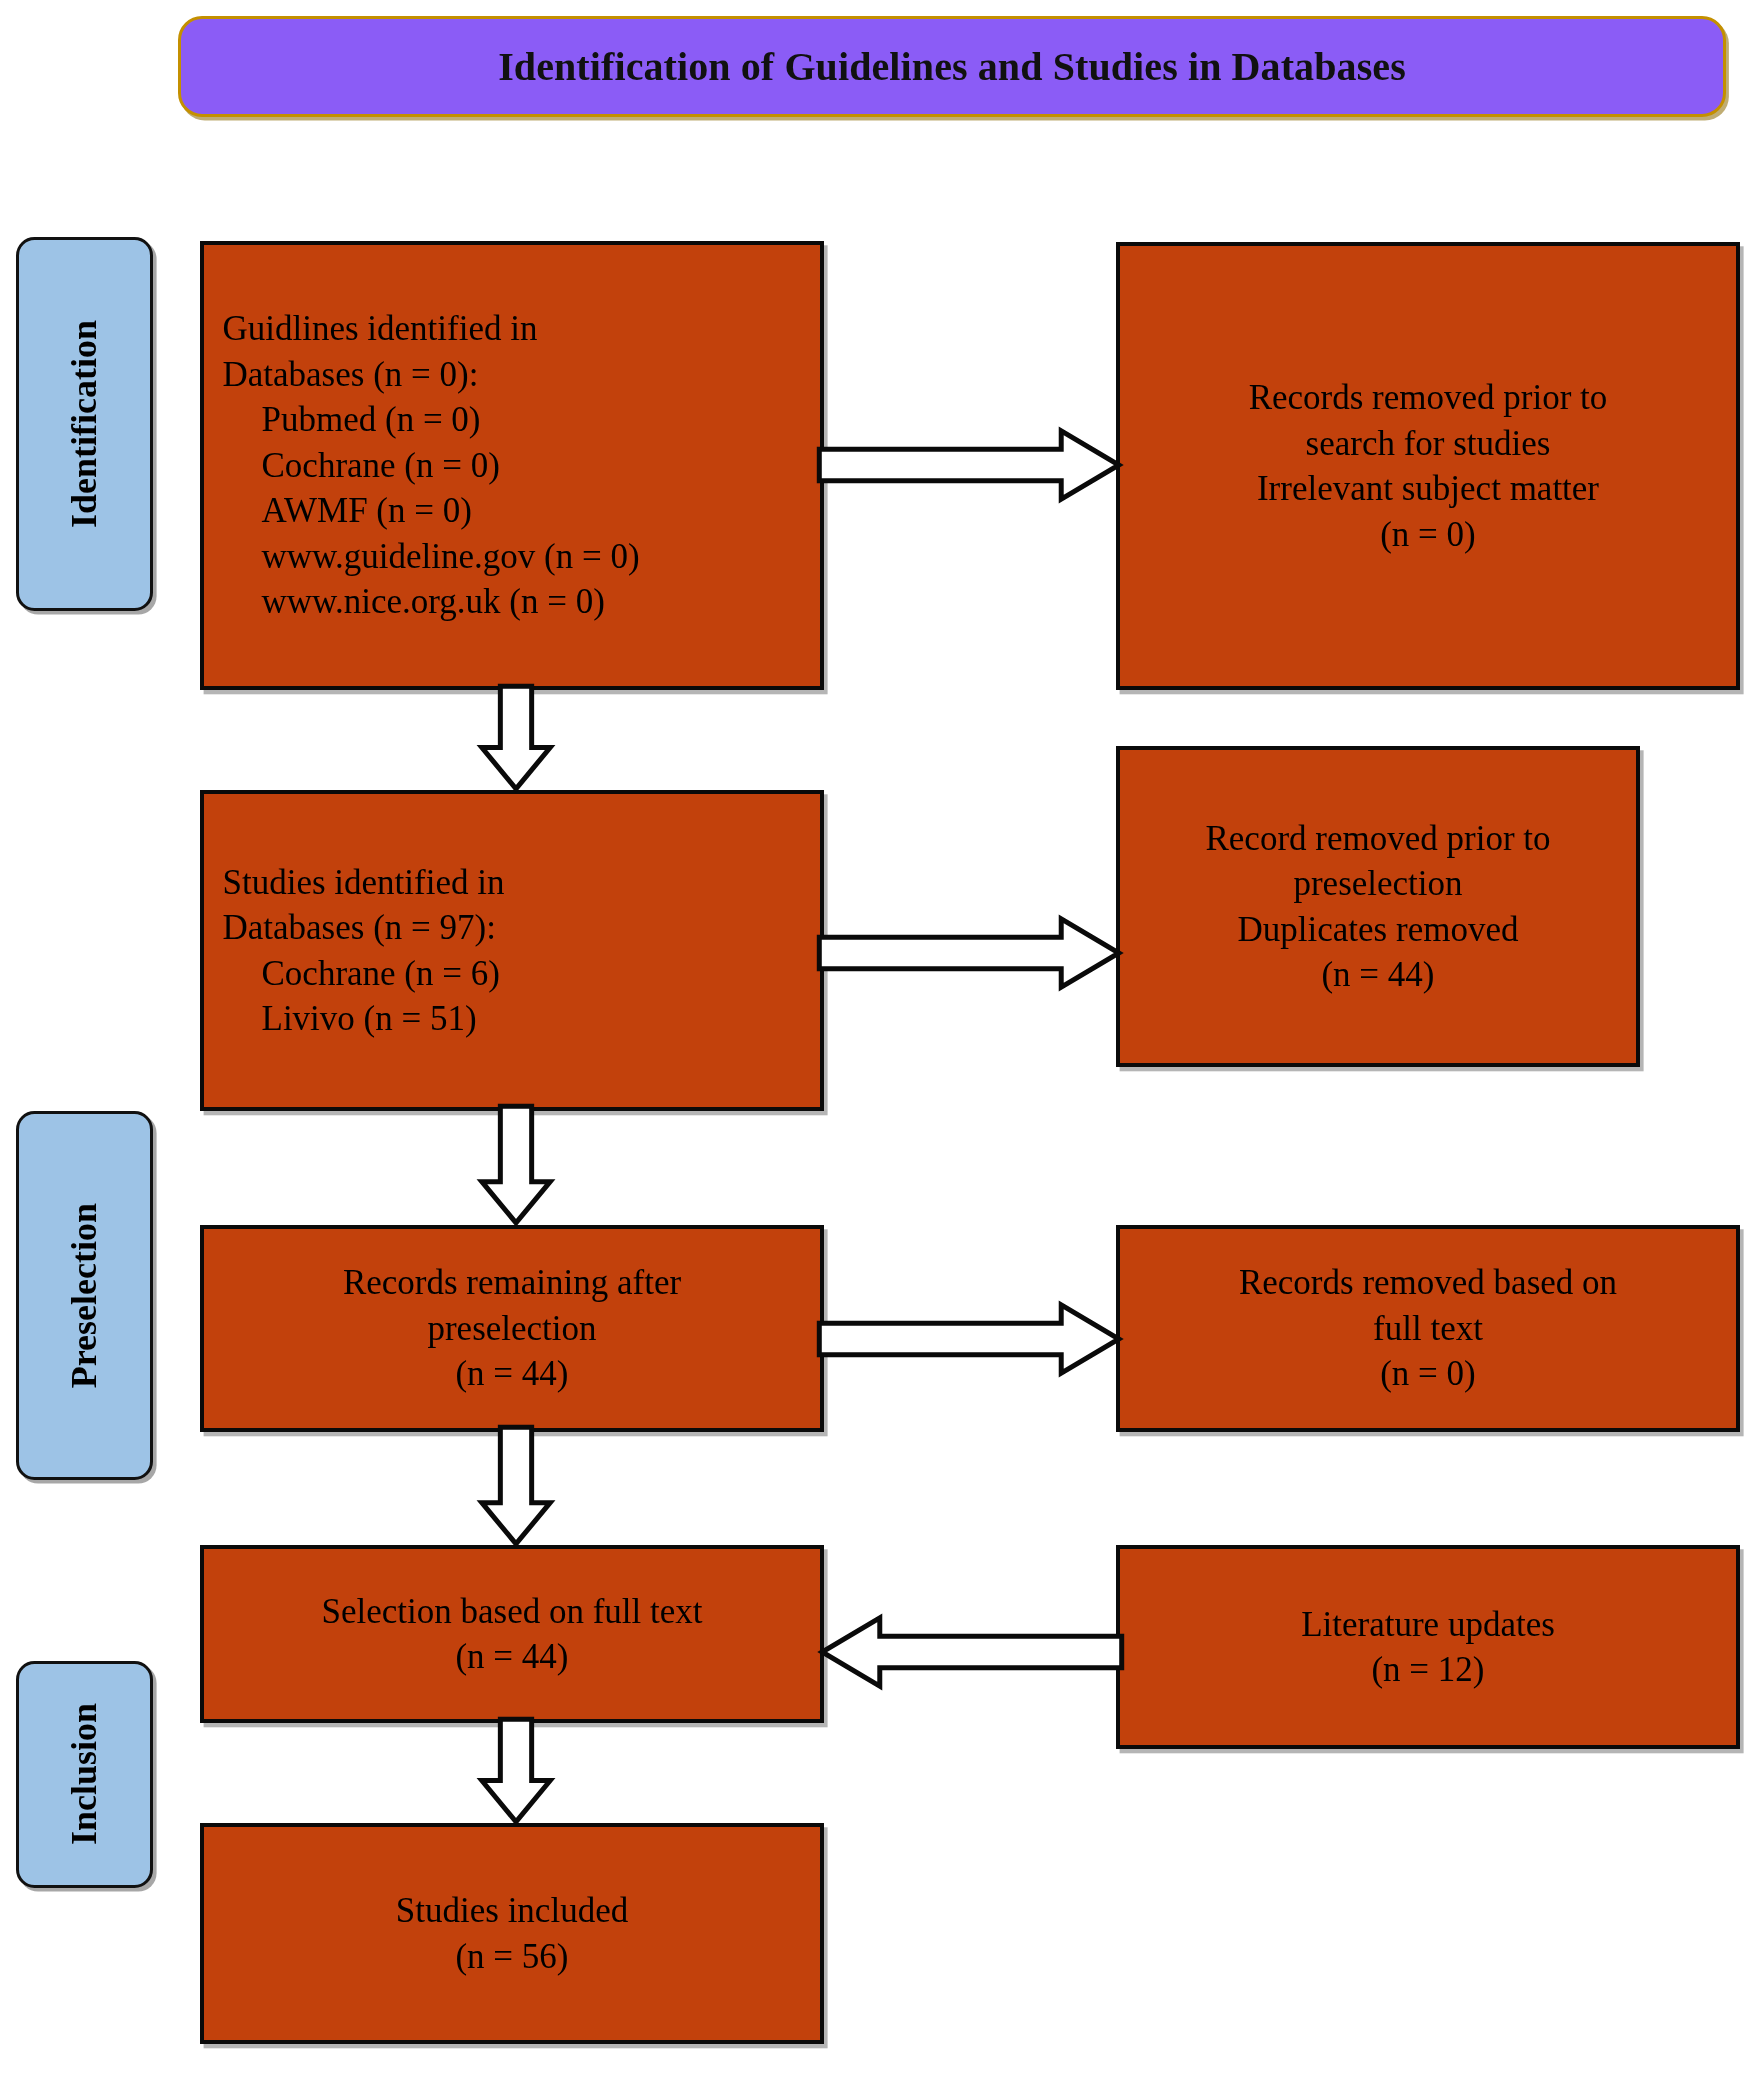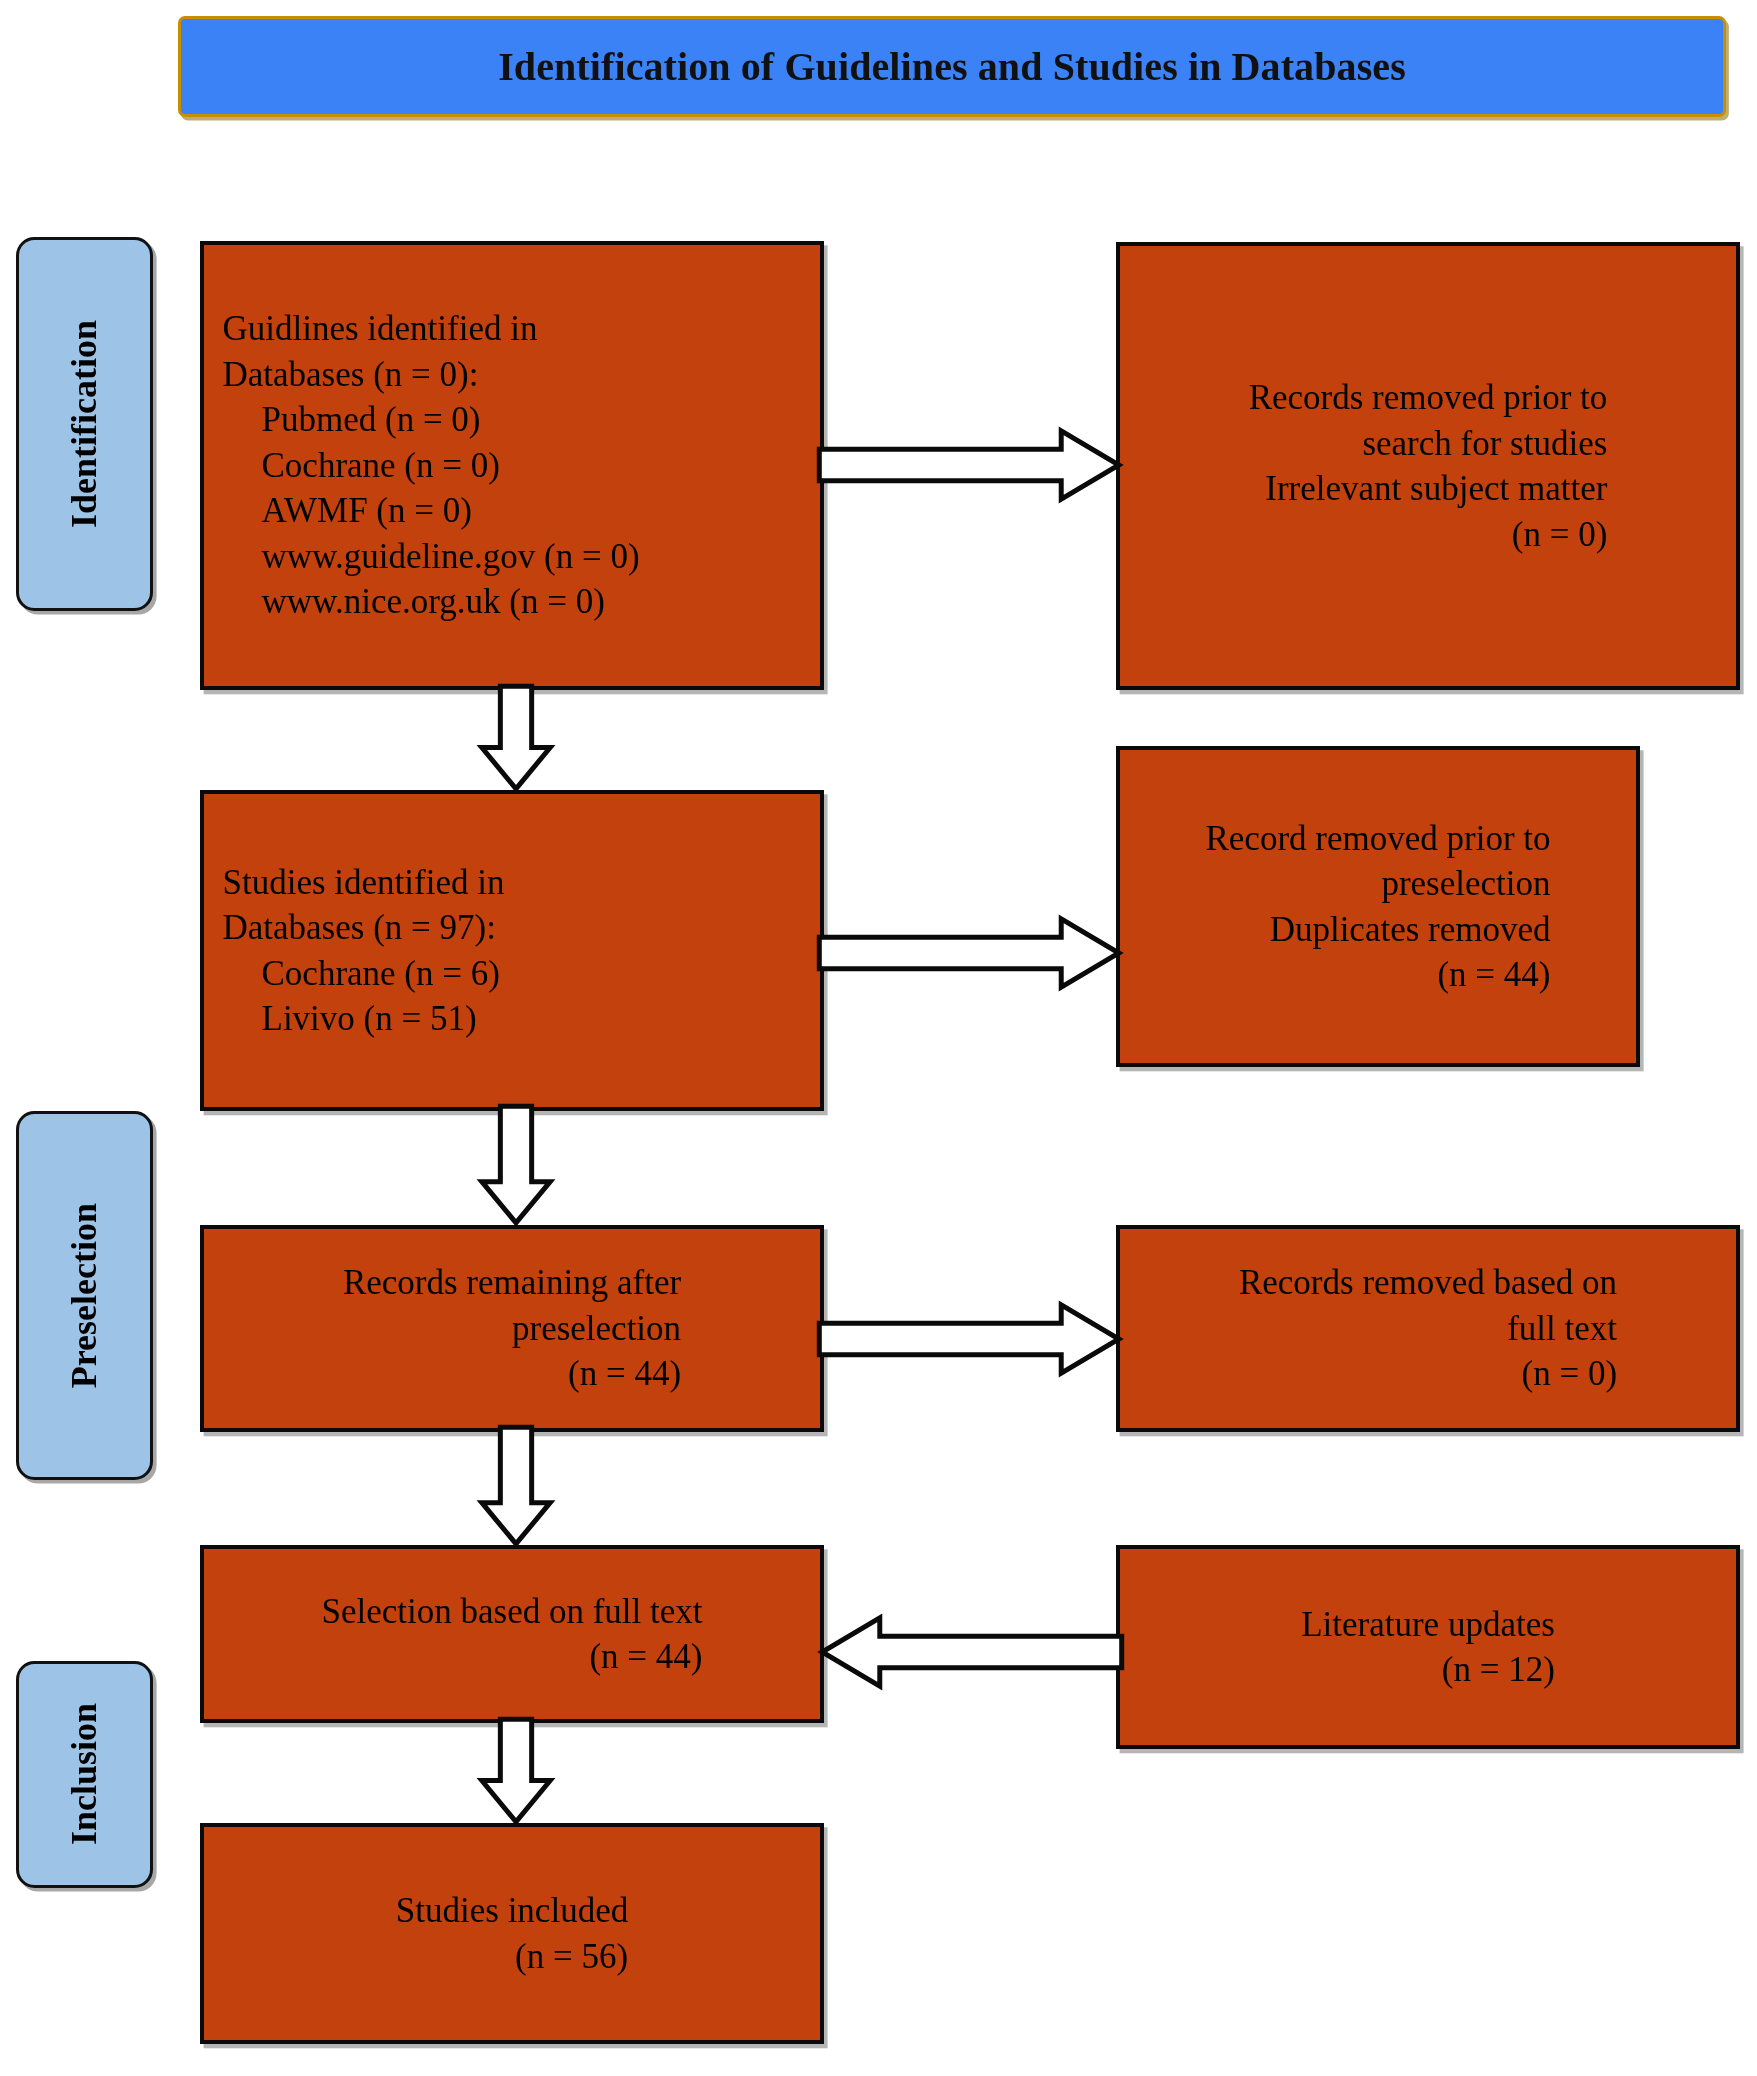--- a/index.html
+++ b/index.html
@@ -13,23 +13,23 @@
     color: #000000;
     overflow: hidden;
   }
   #canvas { position: absolute; inset: 0; }
 
   
   .banner {
     position: absolute;
     left: 178px; top: 15.7px;
     width: 1548px; height: 101px;
-    background: #3b82f6;
+    background: #8b5cf6;
     border: 3.6px solid #C49000;
-    border-radius: 7px;
+    border-radius: 24px;
     box-sizing: border-box;
     display: flex; align-items: center; justify-content: center;
     box-shadow: 2.9px 3.6px 0 rgba(140,105,0,0.55);
   }
   .banner-title {
     font-size: 40px;
     font-weight: bold;
     letter-spacing: 0.1px;
     color: #111111;
     text-align: center;
@@ -73,21 +73,21 @@
   }
   .box-lines { padding: 0 18.5px; }
   .box-lines .ln {
     font-size: 35px;
     line-height: 1.30;
     white-space: nowrap;
   }
   .left-align .ln  { text-align: left; }
   .left-align .sub { padding-left: 39px; }
   .center-align    { align-items: center; }
-  .center-align .ln{ text-align: right; }
+  .center-align .ln{ text-align: center; }
 
   
   #box-guidelines       { left: 200px;  top: 241px;  width: 624px;  height: 449px; }
   #box-records-removed  { left: 1116px; top: 242px;  width: 624px;  height: 448px; }
   #box-studies          { left: 200px;  top: 790px; width: 624px;  height: 321px; }
   #box-record-removed   { left: 1116px; top: 746px; width: 524px;  height: 321px; }
   #box-remaining        { left: 200px;  top: 1225px; width: 624px;  height: 207px; }
   #box-removed-fulltext { left: 1116px; top: 1225px; width: 624px;  height: 207px; }
   #box-selection        { left: 200px;  top: 1545px; width: 624px;  height: 178px; }
   #box-literature       { left: 1116px; top: 1545px; width: 624px;  height: 204px; }

